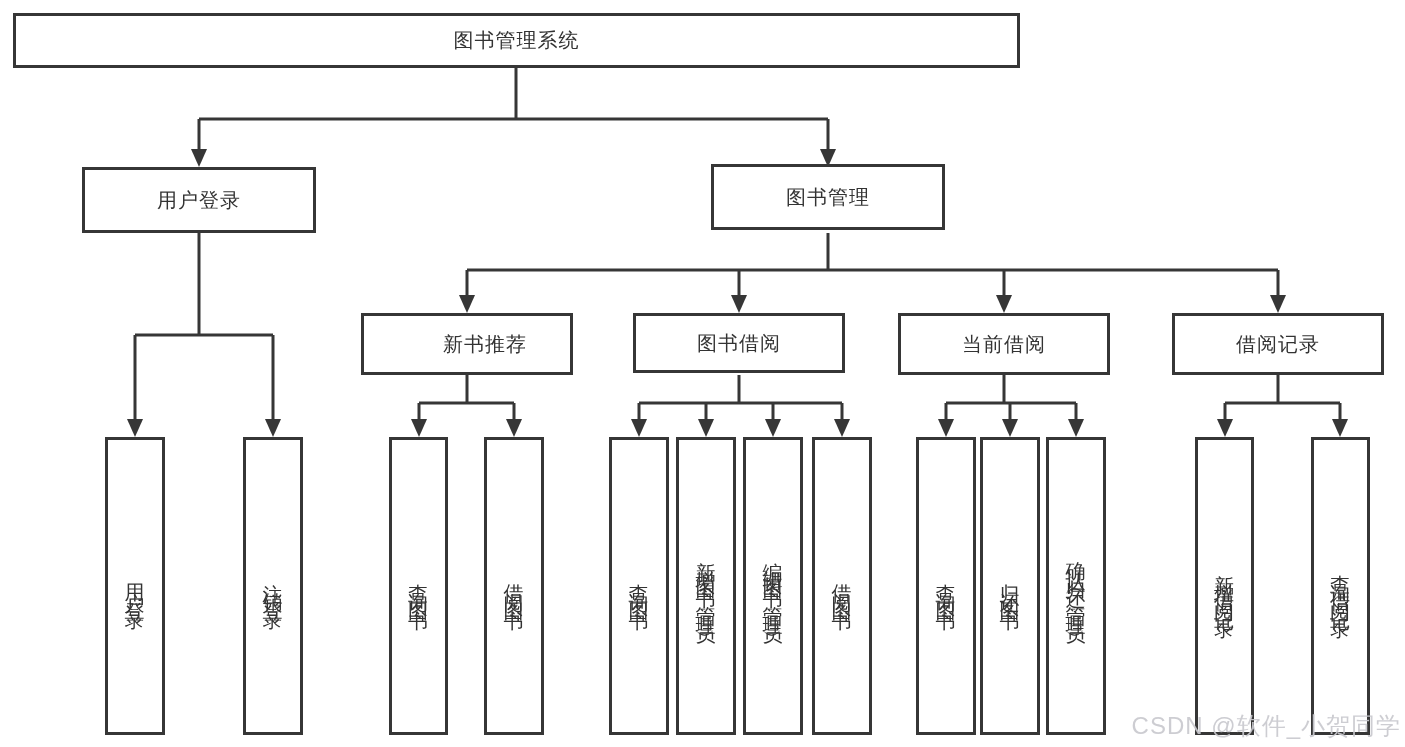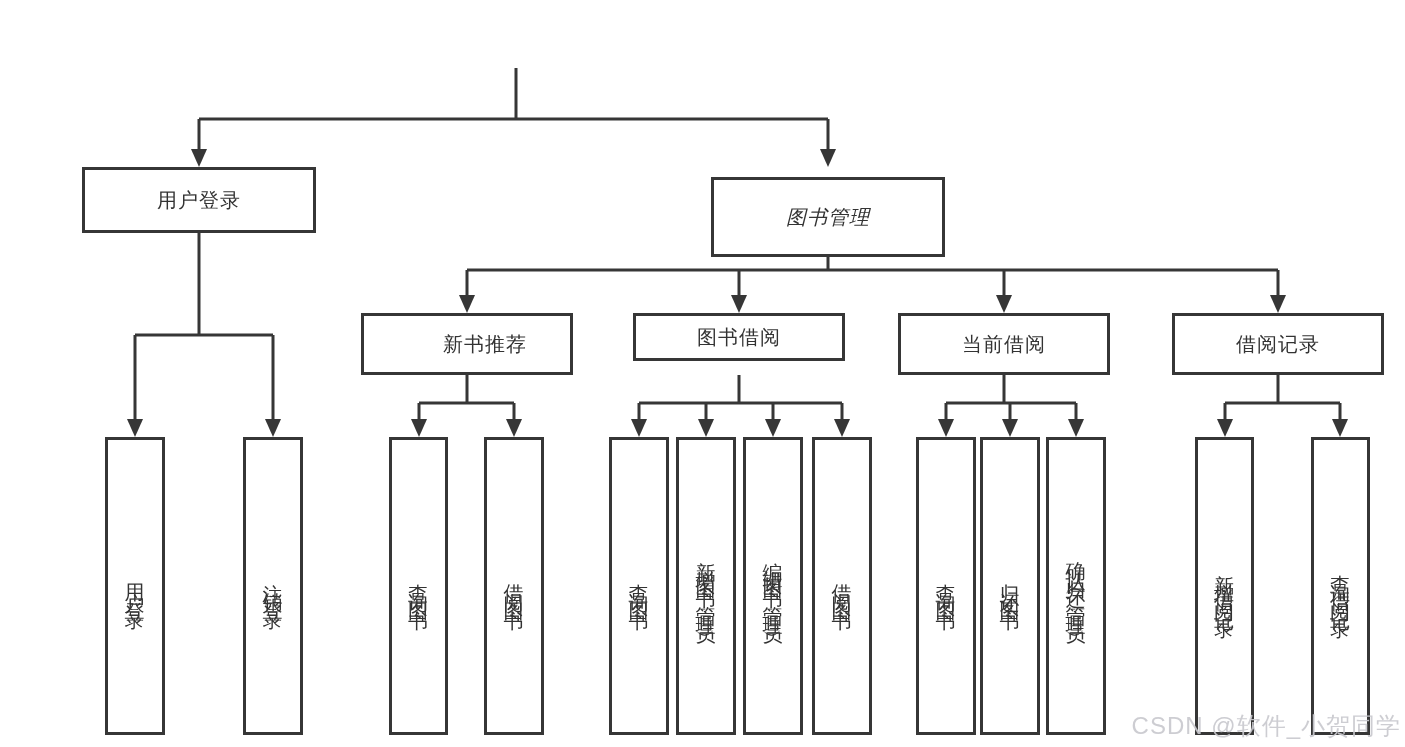--- a/index.html
+++ b/index.html
@@ -82,26 +82,27 @@
       <polygon points="765,419 781,419 773,437"></polygon>
       <polygon points="834,419 850,419 842,437"></polygon>
       <polygon points="938,419 954,419 946,437"></polygon>
       <polygon points="1002,419 1018,419 1010,437"></polygon>
       <polygon points="1068,419 1084,419 1076,437"></polygon>
       <polygon points="1217,419 1233,419 1225,437"></polygon>
       <polygon points="1332,419 1348,419 1340,437"></polygon>
     </g>
   </svg>
 
+  <div class="box h" style="left:13px; top:13px; width:1007px; height:55px;">图书管理系统</div>
 
   <div class="box h" style="left:82px; top:167px; width:234px; height:66px;">用户登录</div>
-  <div class="box h" style="left:711px; top:177px; width:234px; height:80px;font-style:italic;">图书管理</div>
+  <div class="box h" style="left:711px; top:164px; width:234px; height:66px;">图书管理</div>
 
   <div class="box h" style="left:361px; top:313px; width:212px; height:62px;padding-left:36px;">新书推荐</div>
-  <div class="box h" style="left:633px; top:313px; width:212px; height:48px;">图书借阅</div>
+  <div class="box h" style="left:633px; top:313px; width:212px; height:60px;">图书借阅</div>
   <div class="box h" style="left:1172px; top:313px; width:212px; height:62px;">借阅记录</div>
   <div class="box h" style="left:898px; top:313px; width:212px; height:62px;">当前借阅</div>
 
   <div class="box v" style="left:105px; top:437px; width:60px; height:298px;">用户登录</div>
   <div class="box v" style="left:243px; top:437px; width:60px; height:298px;">注销登录</div>
 
   <div class="box v" style="left:389px; top:437px; width:59px; height:298px;">查询图书</div>
   <div class="box v" style="left:484px; top:437px; width:60px; height:298px;">借阅图书</div>
 
   <div class="box v" style="left:609px; top:437px; width:60px; height:298px;">查询图书</div>

